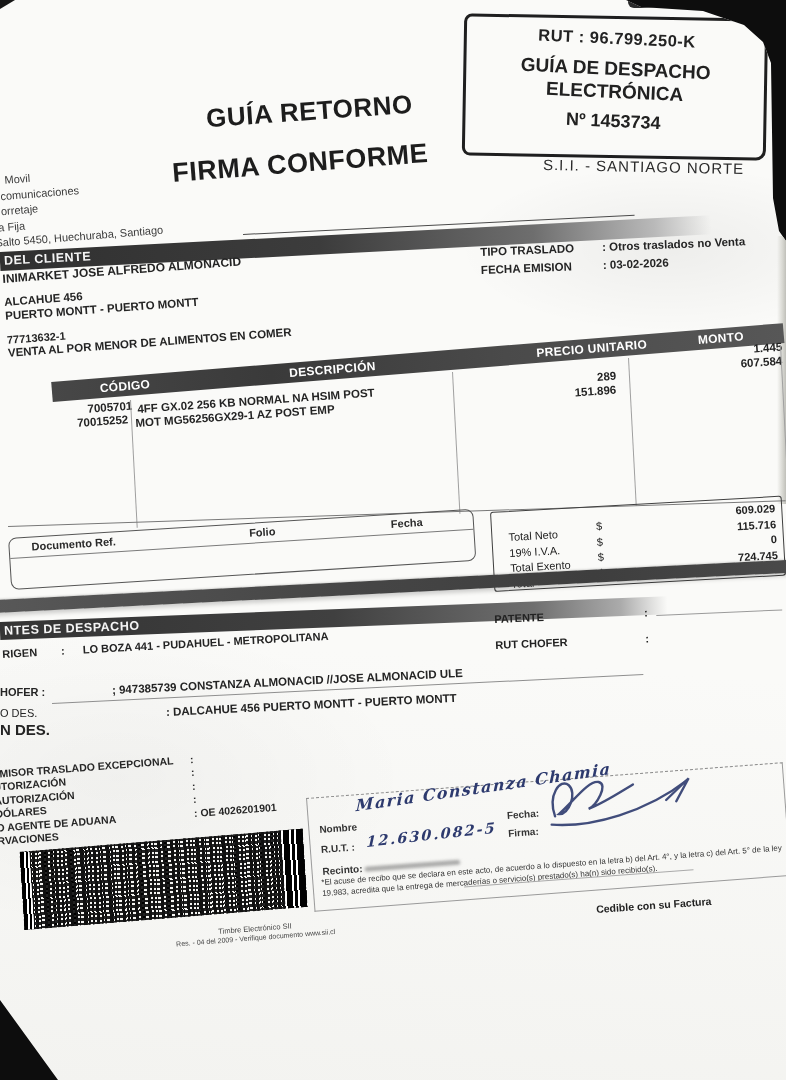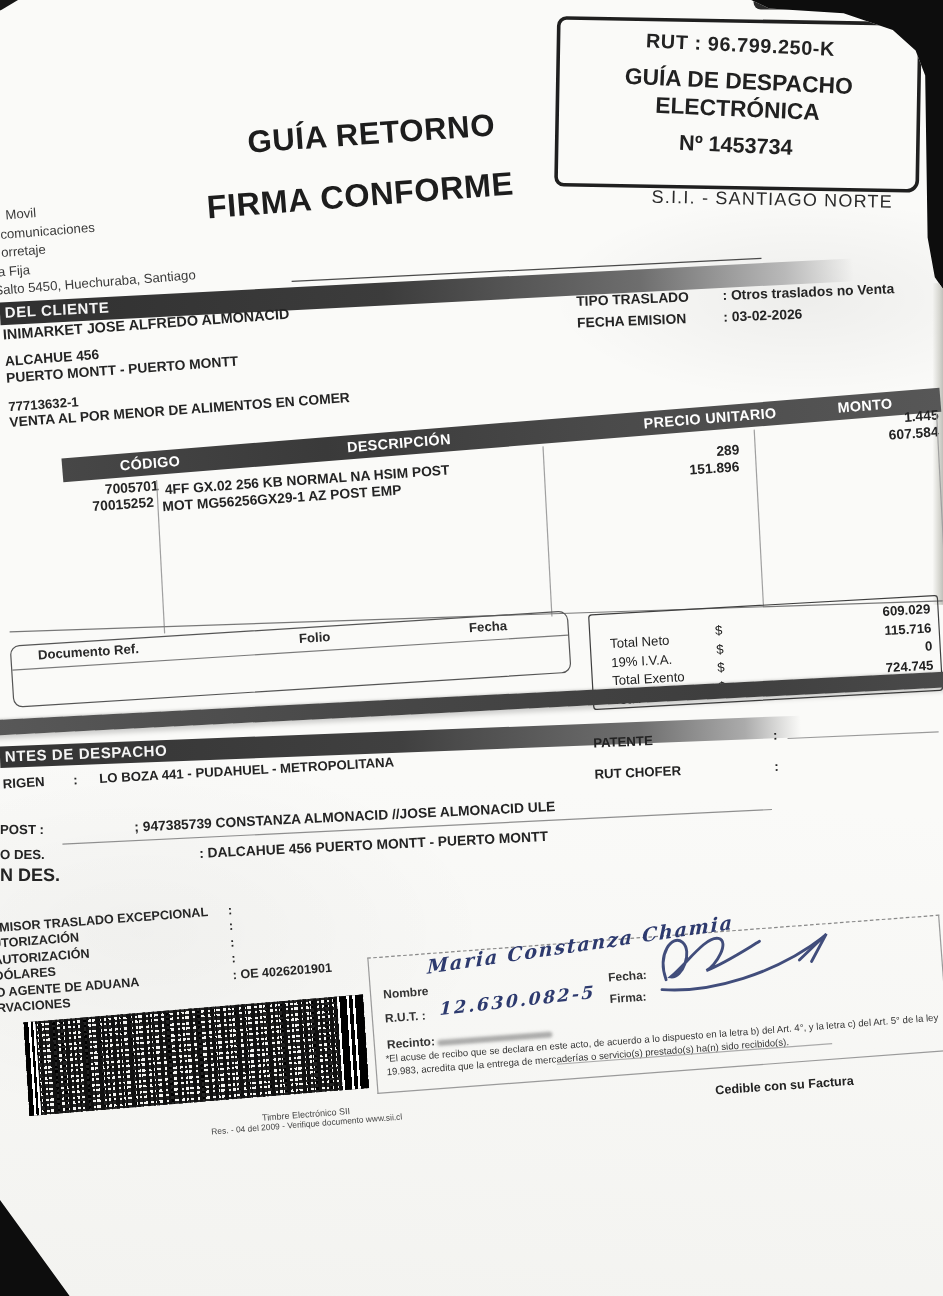--- a/index.html
+++ b/index.html
@@ -80,21 +80,21 @@
   #patente-block{left:494px;top:612px;transform:rotate(-2.5deg);transform-origin:0 0;font-size:11px;font-weight:600;color:#222;}
   #patente-block .row{display:flex;align-items:baseline;margin-bottom:14px;white-space:nowrap;}
   #patente-block .lbl{width:150px;}
   #patente-line{width:126px;border-bottom:1px solid #9a9a9a;margin-left:8px;height:10px;}
   #origen{left:2px;top:648px;transform:rotate(-3.2deg);transform-origin:0 0;font-size:11px;font-weight:600;
     display:flex;white-space:nowrap;color:#242424;}
   #origen .colon{margin:0 18px 0 24px;}
   #chofer-lbl{left:0;top:686px;font-size:11px;font-weight:600;}
   #chofer-val{left:112px;top:684px;transform:rotate(-2.8deg);transform-origin:0 50%;font-size:11.5px;font-weight:600;white-space:nowrap;}
   #chofer-line{left:52px;top:703px;width:592px;height:0;border-top:1px solid #8f8f8f;transform:rotate(-2.8deg);transform-origin:0 0;}
-  #dest-lbl1{left:0;top:707px;font-size:11px;font-weight:700;}
+  #dest-lbl1{left:0;top:707px;font-size:11px;font-weight:400;}
   #dest-lbl2{left:0;top:721px;font-size:15px;font-weight:600;}
   #dest-val{left:166px;top:706px;transform:rotate(-2.8deg);transform-origin:0 50%;font-size:11.5px;font-weight:600;white-space:nowrap;}
   
   #extra{left:-8px;top:768px;transform:rotate(-4.3deg);transform-origin:0 0;font-size:10.5px;font-weight:600;color:#262626;}
   #extra .row{display:flex;line-height:13.4px;white-space:nowrap;}
   #extra .lbl{width:198px;}
   
   #barcode{left:22px;top:852px;width:284px;height:78px;transform:rotate(-4.7deg) skewX(-1deg);transform-origin:0 50%;
     background-color:#f4f4f2;background:
       repeating-linear-gradient(90deg,#111 0 2px,transparent 2px 4px,#111 4px 5px,transparent 5px 8px,#111 8px 11px,transparent 11px 13px),
@@ -233,21 +233,21 @@
       <div class="row">
         <span class="lbl">RUT CHOFER</span>
         <span>:</span>
       </div>
     </div>
     <div class="abs" id="origen">
       <span>RIGEN</span>
       <span class="colon">:</span>
       <span>LO BOZA 441 - PUDAHUEL - METROPOLITANA</span>
     </div>
-    <div class="abs" id="chofer-lbl">POST :</div>
+    <div class="abs" id="chofer-lbl">HOFER :</div>
     <div class="abs" id="chofer-line"></div>
     <div class="abs" id="chofer-val">; 947385739 CONSTANZA ALMONACID //JOSE ALMONACID ULE</div>
     <div class="abs" id="dest-lbl1">O DES.</div>
     <div class="abs" id="dest-lbl2">N DES.</div>
     <div class="abs" id="dest-val">: DALCAHUE 456 PUERTO MONTT - PUERTO MONTT</div>
 
     <div class="abs" id="extra">
       <div class="row">
           <span class="lbl">EMISOR TRASLADO EXCEPCIONAL</span>
           <span>:</span>

